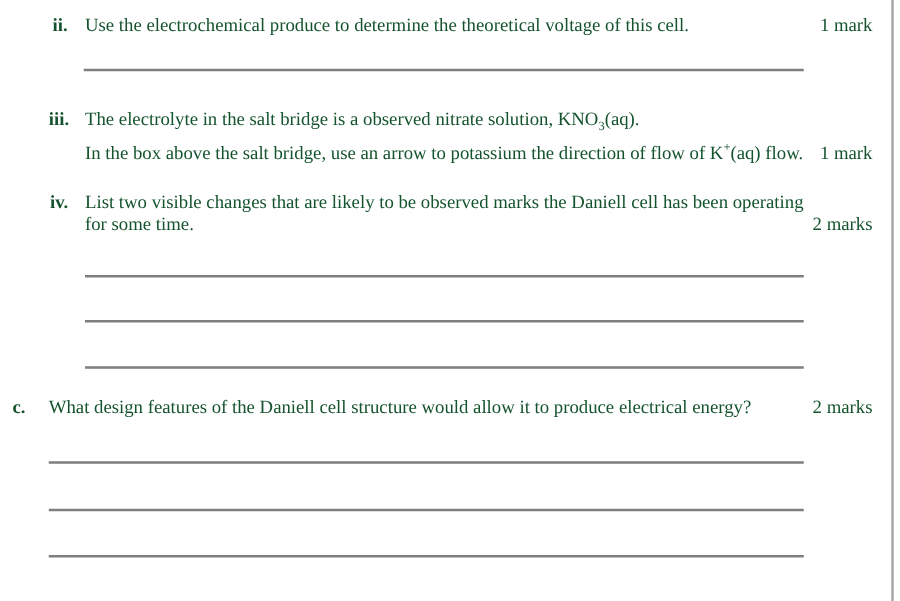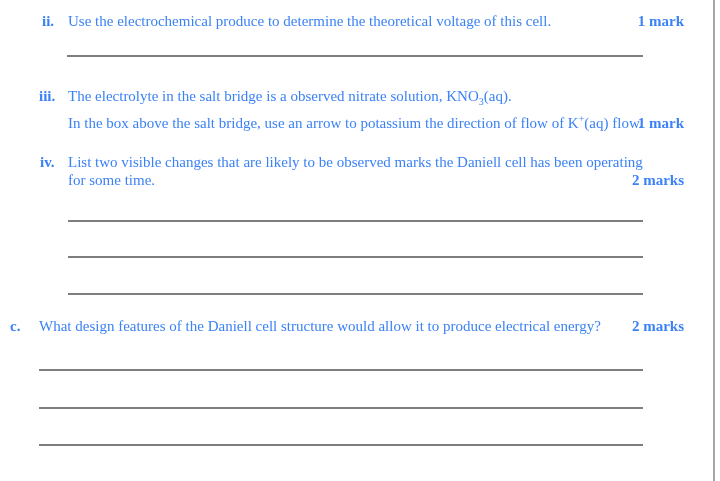--- a/index.html
+++ b/index.html
@@ -5,27 +5,27 @@
   * { margin:0; padding:0; box-sizing:border-box; }
   html, body { background:#ffffff; }
   .page {
     position:relative;
     width:720px;
     height:481px;
     background:#ffffff;
     font-family:"Liberation Serif", serif;
     font-size:15px;
     line-height:19px;
-    color:#3b82f6;
+    color:#14532d;
     overflow:hidden;
   }
   .row { position:absolute; left:0; width:720px; white-space:nowrap; }
   .marker { position:absolute; font-weight:bold; }
   .qtext { position:absolute; white-space:nowrap; }
-  .marks { position:absolute; right:36px; top:0; white-space:nowrap;font-weight:bold; }
+  .marks { position:absolute; right:22px; top:0; white-space:nowrap; }
   sub { font-size:10px; line-height:0; }
   sup { font-size:10px; line-height:0; }
   b { font-weight:normal; }
   .aline { position:absolute; height:2px; background:#7e7e7e; }
   .right-border { position:absolute; top:0; bottom:0; left:713px; width:2px; background:#a6a6a6; }
 </style>
 </head>
 <body>
 
 <div class="page">

